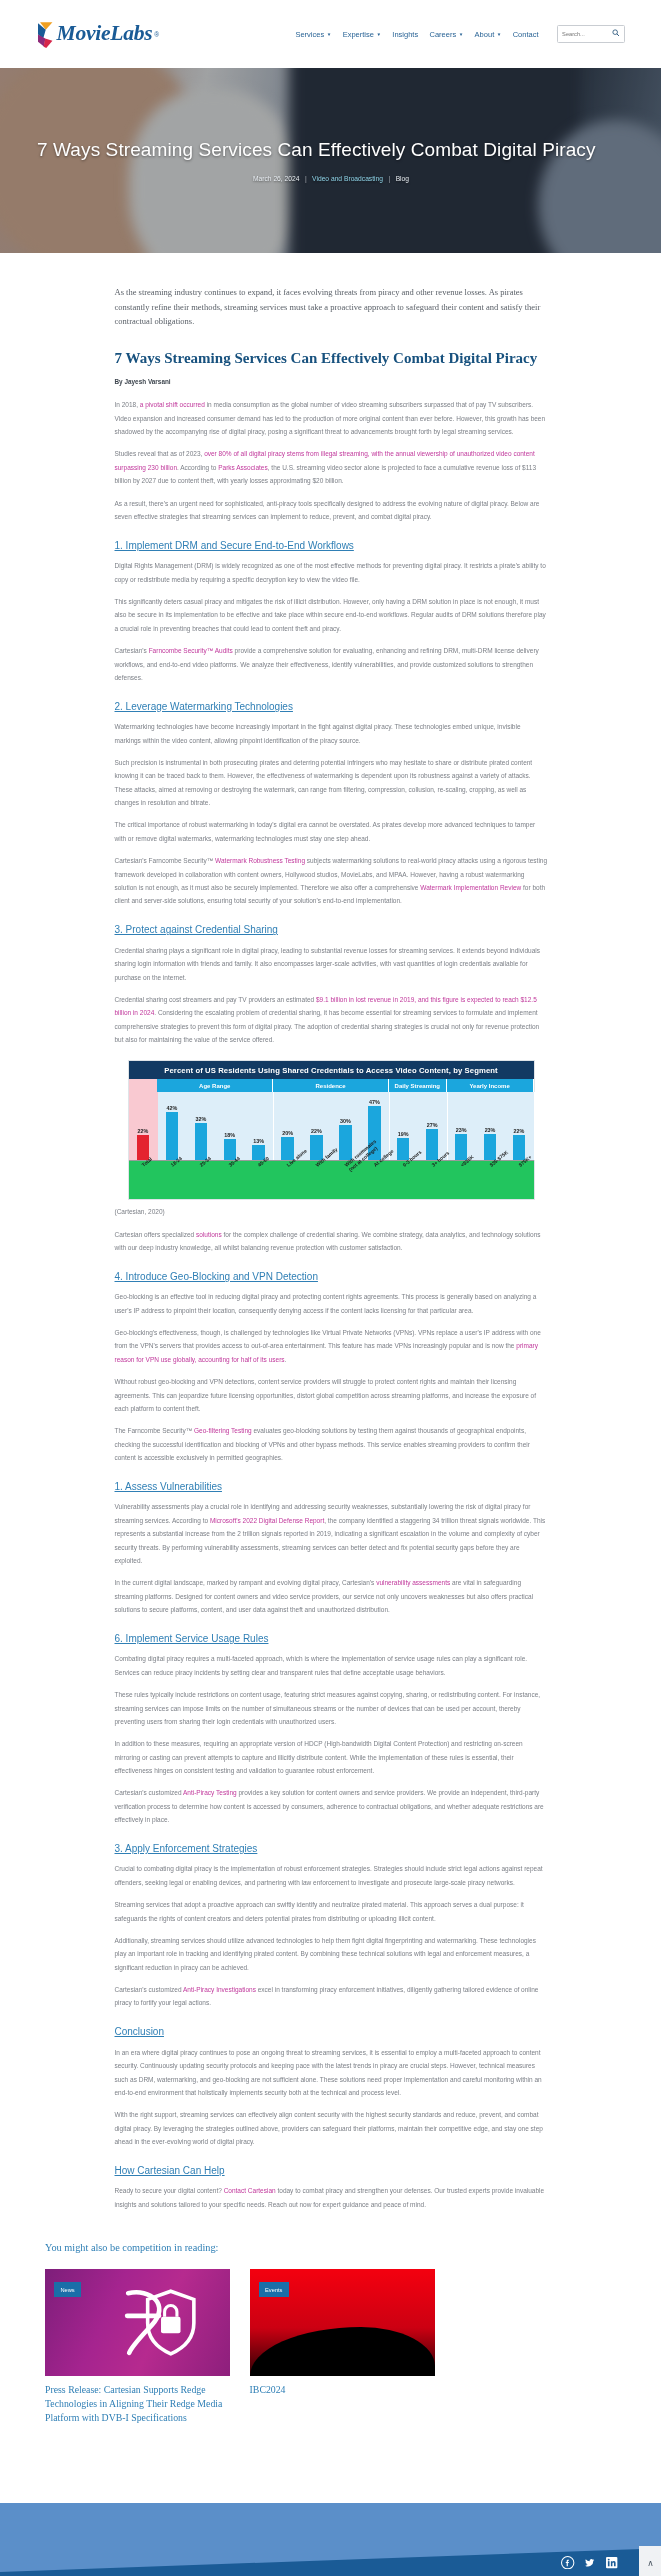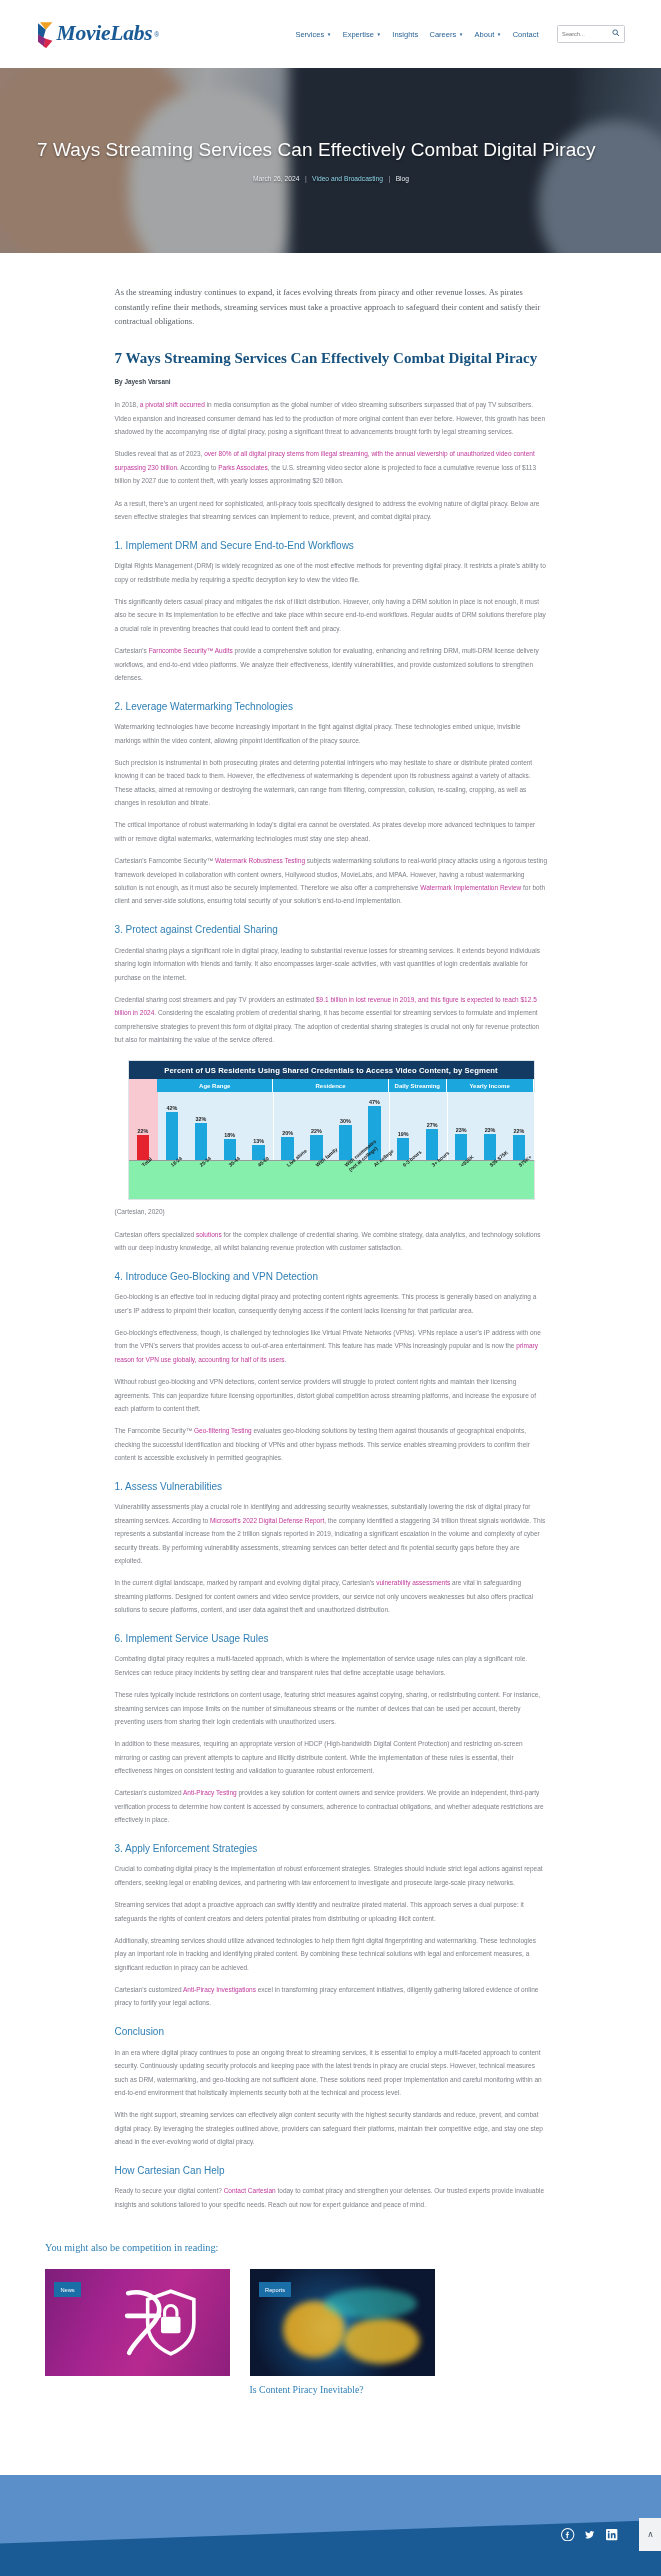--- a/index.html
+++ b/index.html
@@ -151,30 +151,31 @@
     line-height: 2.07;
     color: #7b7f86;
     margin-bottom: 8.8px;
   }
   .article-body h2 {
     font-size: 10px;
     font-weight: 400;
     color: #2f7fb5;
     margin: 15.5px 0 7.2px;
     line-height: 1.3;
+    text-decoration: underline;
   }
   a.pink { color: #c0379b; text-decoration: none; }
   .caption { font-size: 6.3px; color: #8b8f95; margin: 3.1px 0 10.3px; }
 
   
   .chart-figure {
     width: 407px;
     margin: 13.4px auto 5.2px;
     border: 0.5px solid #dfe4e8;
-    background: #86efac;
+    background: #22c55e;
   }
   .chart-title {
     background: #123a63;
     color: #fff;
     font-weight: bold;
     font-size: 7.7px;
     text-align: center;
     padding: 4.6px 3.1px;
     letter-spacing: 0.1px;
   }
@@ -555,32 +556,31 @@
             <svg width="77" height="76" viewBox="0 0 150 148">
               <path d="M12 18 C55 8, 95 40, 58 80 C35 105, 20 120, 14 134" fill="none" stroke="#fff" stroke-width="9" stroke-linecap="round"></path>
               <line x1="10" y1="62" x2="72" y2="62" stroke="#fff" stroke-width="9" stroke-linecap="round"></line>
               <path d="M95 14 L140 30 V76 C140 108, 118 126, 95 136 C72 126, 50 108, 50 76 V30 Z" fill="none" stroke="#fff" stroke-width="7"></path>
               <rect x="76" y="64" width="38" height="32" rx="4" fill="#fff"></rect>
               <path d="M83 64 V54 a12 12 0 0 1 24 0 V64" fill="none" stroke="#fff" stroke-width="6"></path>
             </svg>
           </span>
           <span class="badge">News</span>
         </div>
+        <div class="card-title">Press Release: Cartesian Supports Redge Technologies in Aligning Their Redge Media Platform with DVB-I Specifications</div>
       </div>
 
-
       <div class="card">
-        <div class="card-img c3">
-          <span class="flare" style="left:18%;top:30%;width:62px;height:57px;background:#f2b221;"></span>
-          <span class="flare" style="right:8%;top:46%;width:77px;height:46px;background:#e8b62a;"></span>
-          <span class="flare" style="left:40%;top:18%;width:93px;height:31px;background:#38d6c4;opacity:.5;"></span>
-          <span class="badge">Reports</span>
+        <div class="card-img c2">
+          <span class="wave"></span>
+          <span class="badge">Events</span>
         </div>
-        <div class="card-title">Is Content Piracy Inevitable?</div>
+        <div class="card-title">IBC2024</div>
       </div>
+
     </div>
   </section>
 </div>
 
 <footer class="footer">
   <div class="foot-band-light"></div>
   <div class="foot-band-dark"></div>
 
   <div class="socials">
     <span class="soc">

